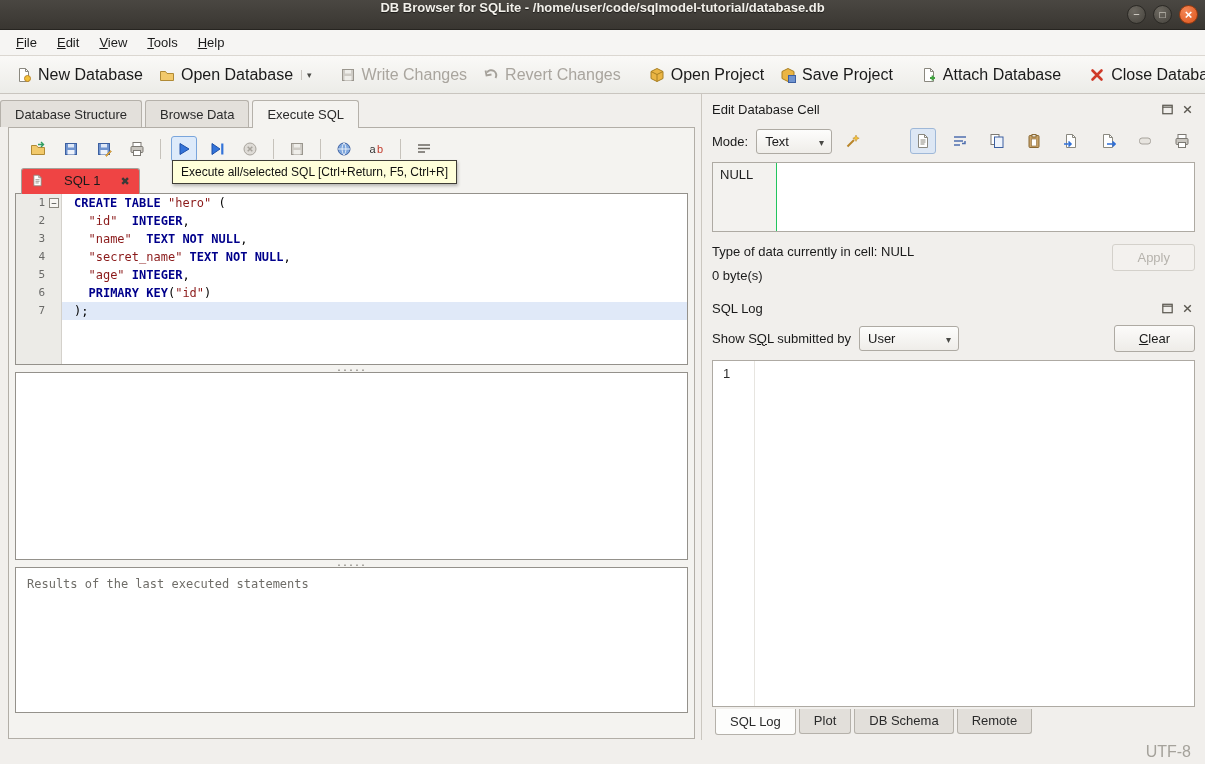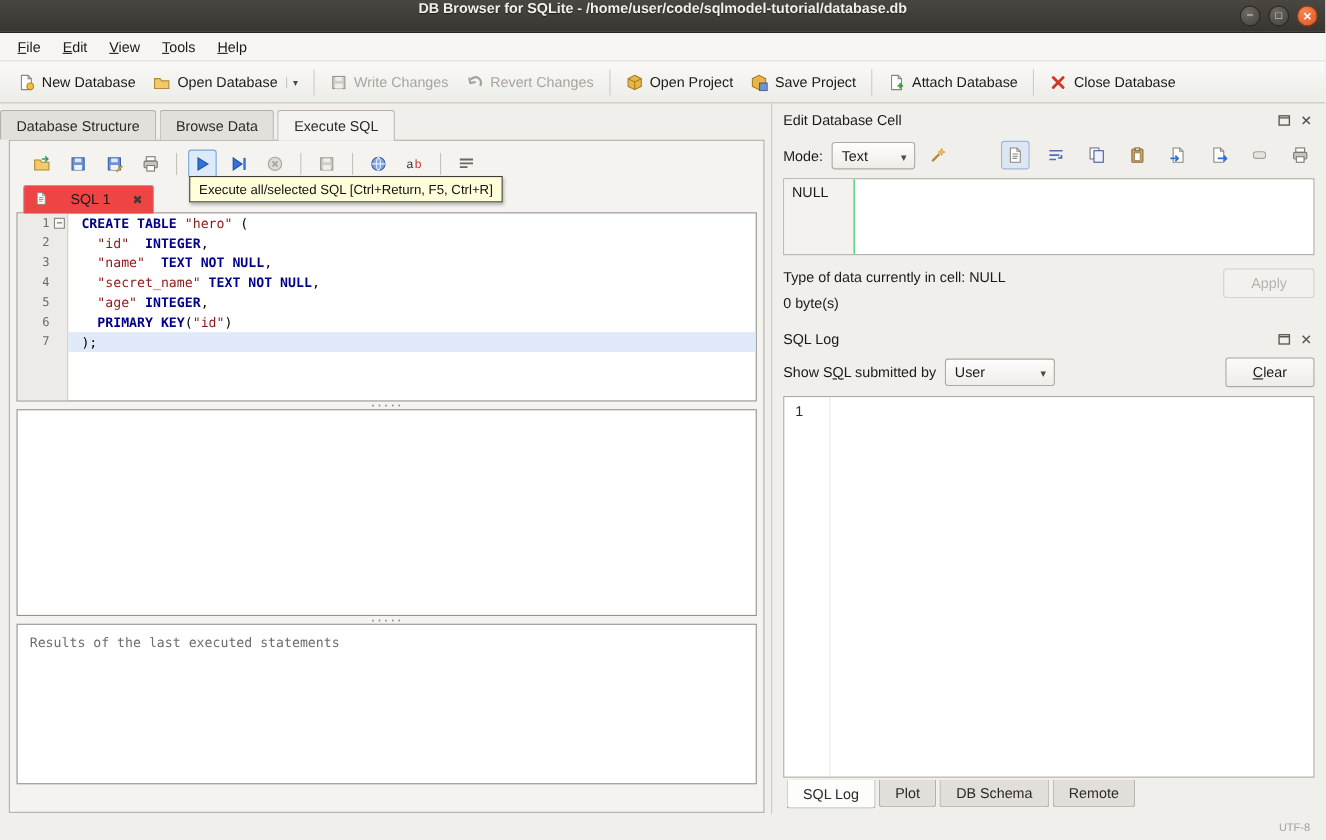--- a/index.html
+++ b/index.html
@@ -21,21 +21,21 @@
   .winbtn.close { background:radial-gradient(circle at 35% 30%, #f48756, #dd551b); border-color:#963a10; color:#fff;}
   .winbtn.min::after{content:"\2212";} .winbtn.max::after{content:"\25A1"; font-size:10px;} .winbtn.close::after{content:"\00D7"; font-size:13px; font-weight:bold;}
 
   
   .menubar { height:26px; background:#f6f5f3; border-bottom:1px solid #dbd7d1; display:flex; align-items:stretch; padding-left:6px;}
   .menu-item { padding:5px 10px 0 10px; font-size:13px; }
 
   
   .maintoolbar { height:38px; background:linear-gradient(#faf9f7,#ecEAe6); background:linear-gradient(#faf9f7,#ecece8);
     border-bottom:1px solid #c9c5bf; display:flex; align-items:center; padding:0 8px; }
-  .tbtn { display:flex; align-items:center; gap:6px; padding:5px 8px; font-size:13px; border-radius:3px; white-space:nowrap;}
+  .tbtn { display:flex; align-items:center; gap:6px; padding:5px 8px; font-size:16px; border-radius:3px; white-space:nowrap;}
   .tbtn.disabled { color:#a9a59e; }
   .tsep { width:1px; height:24px; background:#cfccc5; margin:0 6px; }
   .dd { font-size:9px; color:#4a4a46; border-left:1px solid #c9c5bf; padding-left:5px; margin-left:2px;}
   .dd::after{content:"\25BE";}
   .ic { width:16px; height:16px; display:inline-block; flex:none;}
   .ic svg { width:16px; height:16px; display:block;}
 
   
   .content { height:646px; display:flex; }
   .left { width:701px; padding-top:6px; }
@@ -106,21 +106,21 @@
   .logbox { flex:1; border:1px solid #aeaaa3; background:#fff; display:flex; margin-top:3px; font-size:13px;}
   .loggut { width:42px; padding:5px 6px 0 10px; color:#2c2c2c; border-right:1px solid #e7e5e0;}
   .logbody { flex:1; }
   .docktabs { height:29px; display:flex; align-items:flex-start; padding:2px 0 0 3px; flex:none;}
   .btab { padding:4px 14px 5px; font-size:13px; background:#e2dfda; border:1px solid #b5b1aa; border-top:none;
     border-radius:0 0 3px 3px; margin-right:3px; color:#2a2a2a;}
   .btab.active { background:#fdfdfc; padding-top:5px; }
 
   
   .statusbar { height:24px; display:flex; align-items:center; justify-content:flex-end; padding-right:14px;
-    color:#a5a29b; font-size:10px; }
+    color:#a5a29b; font-size:16px; }
   .tooltip { position:absolute; left:172px; top:160px; background:var(--tooltip-bg); border:1px solid #3f3d37;
     padding:4px 8px; font-size:12px; white-space:nowrap; z-index:99; box-shadow:1px 2px 3px rgba(0,0,0,.25); color:#111;}
 </style>
 </head>
 <body>
 
 <div class="titlebar">
   <div class="title">DB Browser for SQLite - /home/user/code/sqlmodel-tutorial/database.db</div>
   <div class="winbtns">
       <div class="winbtn min"></div>

